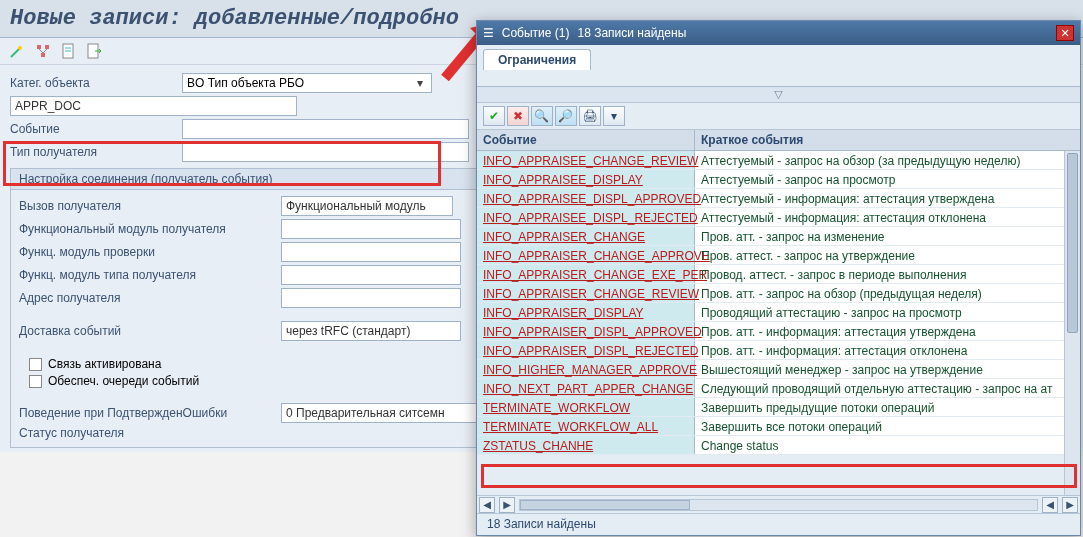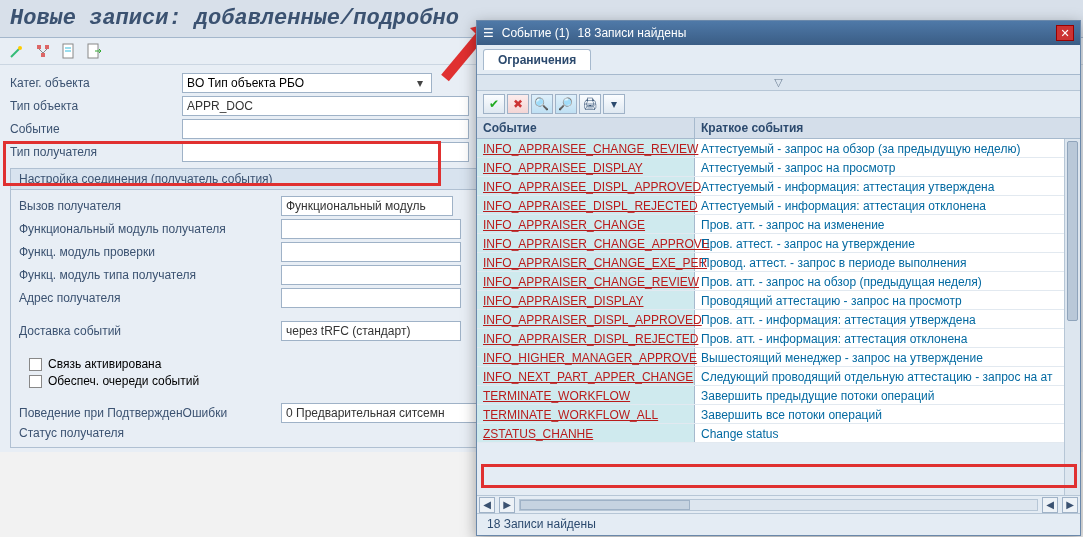--- a/index.html
+++ b/index.html
@@ -18,35 +18,35 @@
   .group-header { background:#d8e3ef; border:1px solid #b0c0d2; padding:3px 8px; color:#3b5271; font-size:12px; margin-top:6px; }
   .group-body { border:1px solid #b0c0d2; border-top:none; padding:6px 8px 4px 8px; }
   .checkbox-row { display:flex; align-items:center; gap:6px; margin:3px 0 3px 10px; }
   .chk { width:13px; height:13px; border:1px solid #888; background:#fff; }
   .arrow { position:absolute; left:440px; top:20px; z-index:6; pointer-events:none; }
   
   .dialog { position:absolute; left:476px; top:20px; width:605px; height:516px; border:1px solid #6a88aa; background:#e4ecf4; box-shadow:0 4px 14px rgba(0,0,0,0.35); z-index:10; display:flex; flex-direction:column; }
   .dialog-title { background:linear-gradient(#4f79a8,#3a5d85); color:#fff; height:24px; display:flex; align-items:center; padding:0 6px; font-size:12px; gap:8px; }
   .dialog-title .spacer { flex:1; }
   .dlg-close { width:18px; height:16px; background:#c33; color:#fff; display:flex; align-items:center; justify-content:center; font-size:11px; cursor:pointer; border:1px solid #900; }
-  .tabstrip { background:#e4ecf4; padding:4px 6px 4px 6px; border-bottom:1px solid #a6b9cd; display:flex; gap:2px; }
+  .tabstrip { background:#e4ecf4; padding:4px 6px 16px 6px; border-bottom:1px solid #a6b9cd; display:flex; gap:2px; }
   .tab { border:1px solid #a6b9cd; border-bottom:none; background:#f3f7fb; padding:3px 14px; border-radius:3px 3px 0 0; color:#2c4a6e; font-size:12px; }
   .tab.active { background:#fff; font-weight:bold; }
   .filter-bar { height:16px; background:#dbe5ef; border-bottom:1px solid #b6c6d6; position:relative; }
   .filter-icon { position:absolute; left:50%; top:1px; transform:translateX(-50%); font-size:11px; color:#6b7e93; }
   .dlg-toolbar { background:#e4ecf4; padding:3px 6px; border-bottom:1px solid #b6c6d6; display:flex; gap:2px; }
   .dlg-tbtn { width:22px; height:20px; border:1px solid #9fb2c7; background:linear-gradient(#fbfdff,#dfe8f1); display:flex; align-items:center; justify-content:center; font-size:12px; color:#2c4a6e; cursor:pointer; }
   .grid { flex:1; overflow:hidden; display:flex; flex-direction:column; }
   .grid-head { display:flex; background:#d4deea; border-bottom:1px solid #a6b9cd; font-weight:bold; color:#2c4a6e; }
   .col-evt { width:218px; padding:3px 6px; border-right:1px solid #a6b9cd; }
   .col-desc { flex:1; padding:3px 6px; }
   .grid-body { flex:1; overflow:hidden; position:relative; }
   .grid-row { display:flex; border-bottom:1px solid #e2e9f0; background:#fff; height:19px; }
   .grid-row .col-evt { background:#cfeaee; color:#b91c1c;text-decoration:underline; }
-  .grid-row .col-desc { color:#0369a1; }
+  .grid-row .col-desc { color:#14532d; }
   .vscroll { position:absolute; right:0; top:0; bottom:0; width:16px; background:#dde6ef; border-left:1px solid #b6c6d6; }
   .vscroll .thumb { position:absolute; left:2px; right:2px; top:2px; height:180px; background:#b9c8d8; border:1px solid #8fa4bb; border-radius:2px; }
   .dlg-red-box { position:absolute; left:4px; top:443px; width:596px; height:24px; border:3px solid #e03030; z-index:12; pointer-events:none; }
   .hscroll { height:18px; background:#e4ecf4; border-top:1px solid #b6c6d6; display:flex; align-items:center; position:relative; }
   .hs-btn { width:16px; height:16px; border:1px solid #9fb2c7; background:#edf2f7; display:flex; align-items:center; justify-content:center; font-size:10px; color:#3b5271; margin:0 2px; }
   .hs-track { flex:1; height:12px; margin:0 2px; background:#dde6ef; border:1px solid #b6c6d6; position:relative; }
   .hs-thumb { position:absolute; left:0; top:0; bottom:0; width:170px; background:#c6d3e1; border:1px solid #9fb2c7; }
   .dlg-status { height:22px; background:#e4ecf4; border-top:1px solid #b6c6d6; padding:3px 10px; color:#2c4a6e; font-size:12px; }
   .behind { position:relative; }
 </style>
@@ -90,21 +90,20 @@
 
   <div class="form-area">
     <div class="form-row">
       <div class="form-label">Катег. объекта</div>
       <div class="dropdown">
         <span>BO Тип объекта РБО</span>
         <span class="drop-arrow">▾</span>
       </div>
     </div>
     <div class="form-row">
-      <div class="form-label">Тип объекта</div>
       <input class="form-input w250" value="APPR_DOC" style="">
     </div>
     <div class="form-row">
       <div class="form-label">Событие</div>
       <input class="form-input w250" value="" style="">
     </div>
     <div class="form-row">
       <div class="form-label">Тип получателя</div>
       <input class="form-input w250" value="" style="">
     </div>

